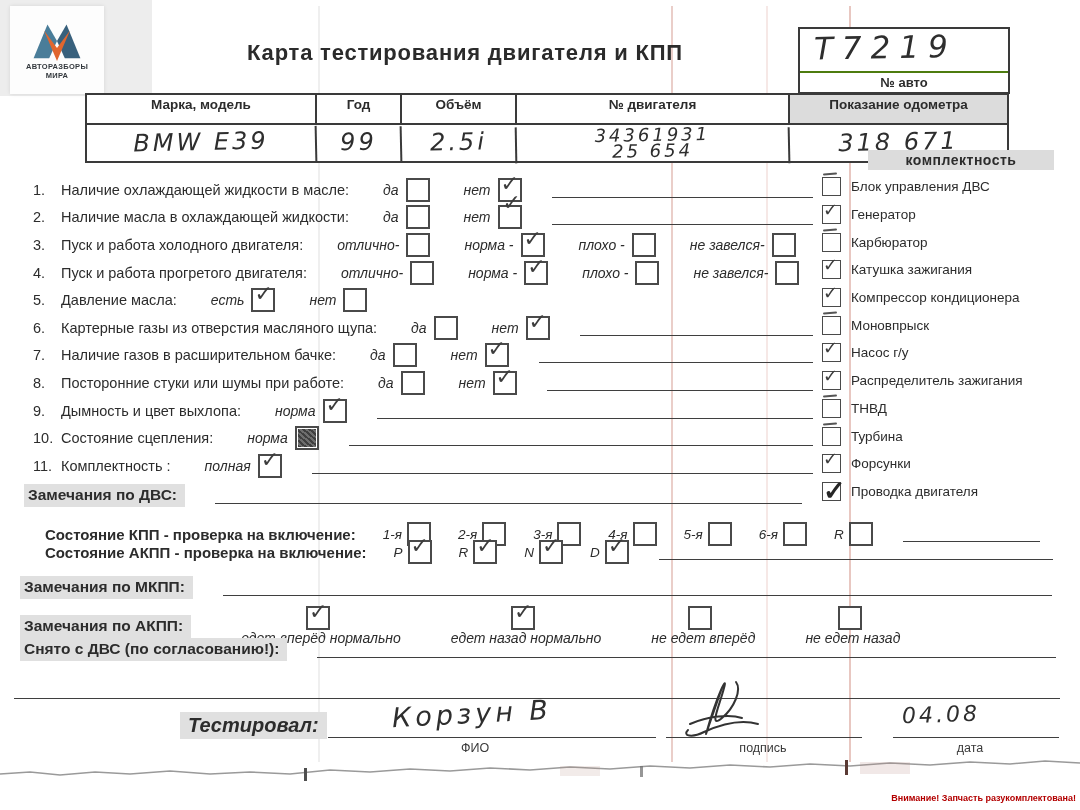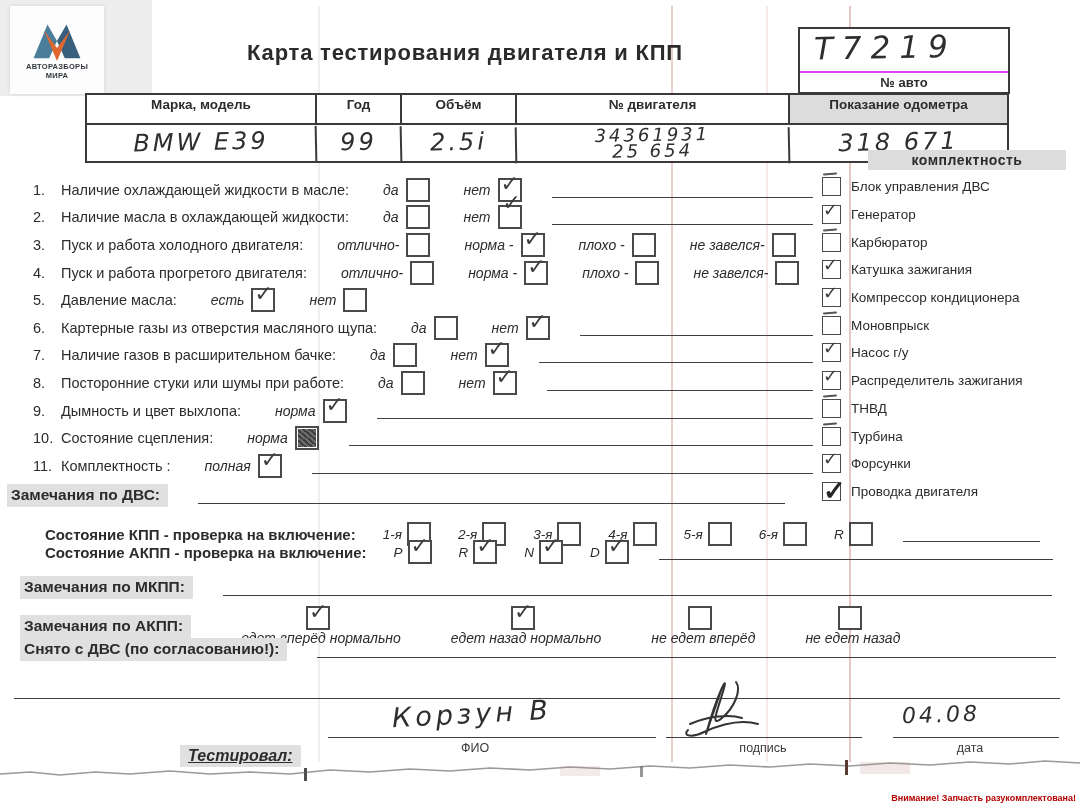--- a/index.html
+++ b/index.html
@@ -17,21 +17,21 @@
   .c1{left:318px;background:rgba(120,120,120,.12);}
   .c2{left:671px;background:rgba(170,60,40,.25);}
   .c3{left:766px;background:rgba(215,150,140,.22);}
   .c4{left:849px;background:rgba(180,70,50,.30);}
 
   
   .title{left:200px;top:40px;width:530px;text-align:center;font-size:22px;font-weight:bold;
          color:#2b2b2b;letter-spacing:.8px;}
   .auto-box{left:798px;top:27px;width:208px;border:2px solid #3a3a3a;background:#fff;}
   .auto-value{height:42px;font-size:31px;letter-spacing:9px;padding-left:14px;transform:rotate(-1deg);}
-  .auto-label{border-top:2px solid #d946ef;height:19px;text-align:center;font-weight:bold;font-size:13px;line-height:19px;}
+  .auto-label{border-top:2px solid #4d7c0f;height:19px;text-align:center;font-weight:bold;font-size:13px;line-height:19px;}
 
   
   .info-table{left:85px;top:93px;width:920px;border:2px solid #3a3a3a;background:#fff;}
   .i-row{display:flex;}
   .i-head{border-bottom:2px solid #3a3a3a;}
   .ic{box-sizing:border-box;border-left:2px solid #3a3a3a;overflow:hidden;}
   .ic:first-child{border-left:none;}
   .w0{width:228px;} .w1{width:85px;} .w2{width:115px;} .w3{width:273px;} .w4{width:219px;}
   .i-head .ic{height:28px;line-height:20px;text-align:center;font-weight:bold;font-size:13.5px;}
   .i-vals .ic{height:36px;}
@@ -49,53 +49,53 @@
   .mark-check::before{content:"✓";}
   .mark-bold::before{font-weight:bold;font-size:27px;color:#262626;}
   .mark-high{top:-15px;left:3px;}
   .mark-dash{top:40%;left:3px;right:3px;height:2px;background:#555;border-radius:2px;transform:rotate(-4deg);}
   .mark-scribble{left:1px;top:1px;right:1px;bottom:1px;
       background:repeating-linear-gradient(40deg,#3f3f3f 0 2px,#6e6e6e 2px 4px);}
 
   
   .equipment{left:822px;top:150px;width:252px;}
   .eq-title{font-weight:bold;font-size:14px;background:#dcdcdc;text-align:center;width:166px;
-            margin-left:46px;padding:2px 16px;letter-spacing:.5px;}
+            margin-left:46px;padding:2px 10px;letter-spacing:.5px;}
   .eq-list{margin-top:3px;text-align:right;}
   .eq-row{display:flex;align-items:center;height:27.7px;}
   .eq-label{font-size:13.5px;margin-left:10px;white-space:nowrap;}
 
   
   .tests{left:33px;top:176px;width:780px;}
   .t-row{display:flex;align-items:center;height:27.6px;}
   .t-num{width:28px;font-size:14.5px;flex:none;}
   .t-label{font-size:14.5px;white-space:nowrap;}
   .opt{display:flex;align-items:center;margin-left:34px;}
   .opt-label{font-style:italic;font-size:14px;margin-right:7px;white-space:nowrap;}
   .fill-line{flex:1;height:15px;border-bottom:1.5px solid #3f3f3f;margin-left:30px;}
 
   
   .sec-row{display:flex;align-items:center;}
   .sec-label{font-weight:bold;font-size:15.5px;background:#e0e0e0;padding:2px 8px 3px 4px;white-space:nowrap;}
   .sub-label{font-weight:bold;font-size:15px;white-space:nowrap;}
-  .dvs{left:7px;top:484px;width:778px;}
+  .dvs{left:24px;top:484px;width:778px;}
   .kpp{left:45px;top:522px;width:995px;}
   .akpp{left:45px;top:540px;width:1008px;}
   .mkpp{left:20px;top:576px;width:1032px;}
   .akrem{left:20px;top:606px;width:1040px;}
   .removed{left:20px;top:638px;width:1036px;}
   .gear{display:flex;align-items:center;margin-left:27px;}
   .gear-label{font-style:italic;font-size:13.5px;margin-right:5px;}
   .ak-opt{display:flex;align-items:center;margin-left:44px;flex-direction:column;}
   .ak-opt .opt-label{margin:0 0 0 6px;}
 
   
   .full-rule{left:14px;top:690px;width:1046px;height:8px;border-bottom:1.5px solid #3f3f3f;}
-  .tester-label{left:180px;top:745px;font-weight:bold;font-style:italic;font-size:16px;
-                background:#e0e0e0;padding:2px 8px;text-decoration:underline;}
+  .tester-label{left:180px;top:712px;font-weight:bold;font-style:italic;font-size:20px;
+                background:#e0e0e0;padding:2px 8px;}
   .u-line{border-bottom:1.5px solid #3f3f3f;height:1px;top:736px;}
   .fio-line{left:328px;width:328px;}
   .sign-line{left:666px;width:196px;}
   .date-line{left:893px;width:166px;}
   .caption{top:741px;font-size:12.5px;color:#3a3a3a;text-align:center;}
   .fio-cap{left:440px;width:70px;}
   .sign-cap{left:718px;width:90px;}
   .date-cap{left:925px;width:90px;}
   .name-hand{left:392px;top:698px;font-size:27px;letter-spacing:4px;transform:rotate(-3deg);}
   .date-hand{left:902px;top:702px;font-size:22px;letter-spacing:3px;transform:rotate(-2deg);}

